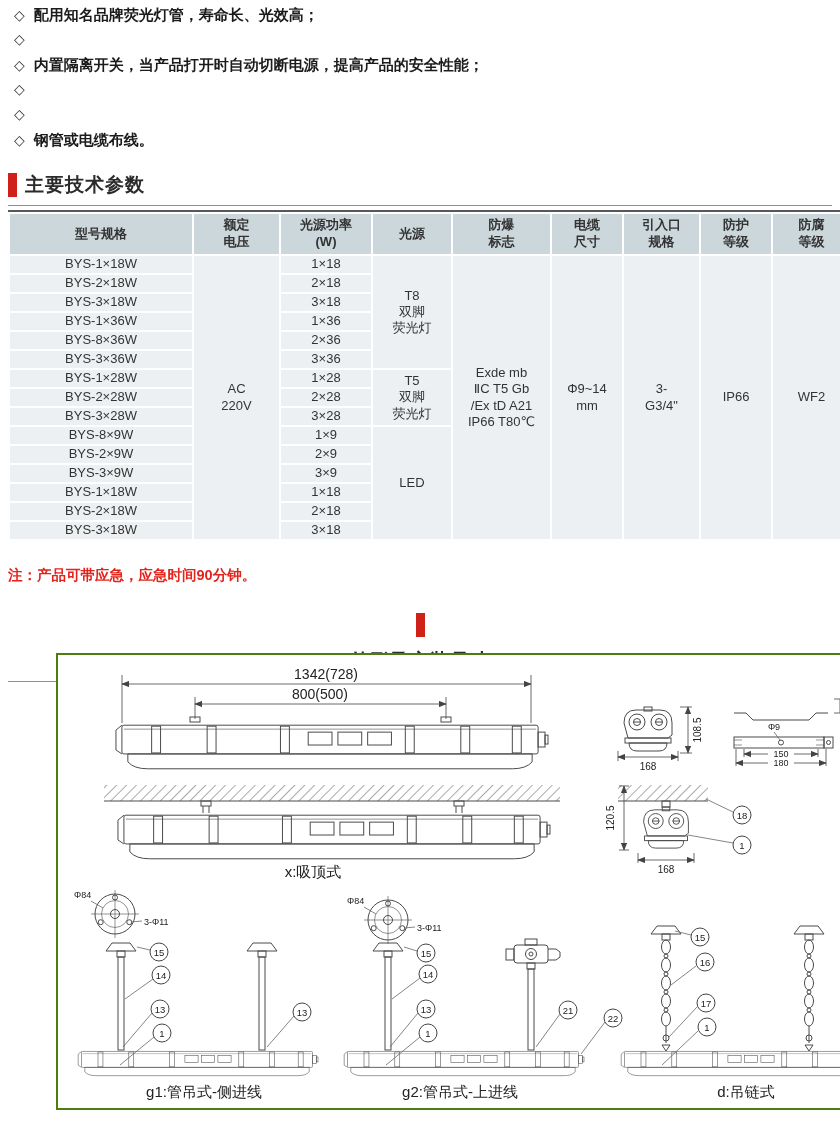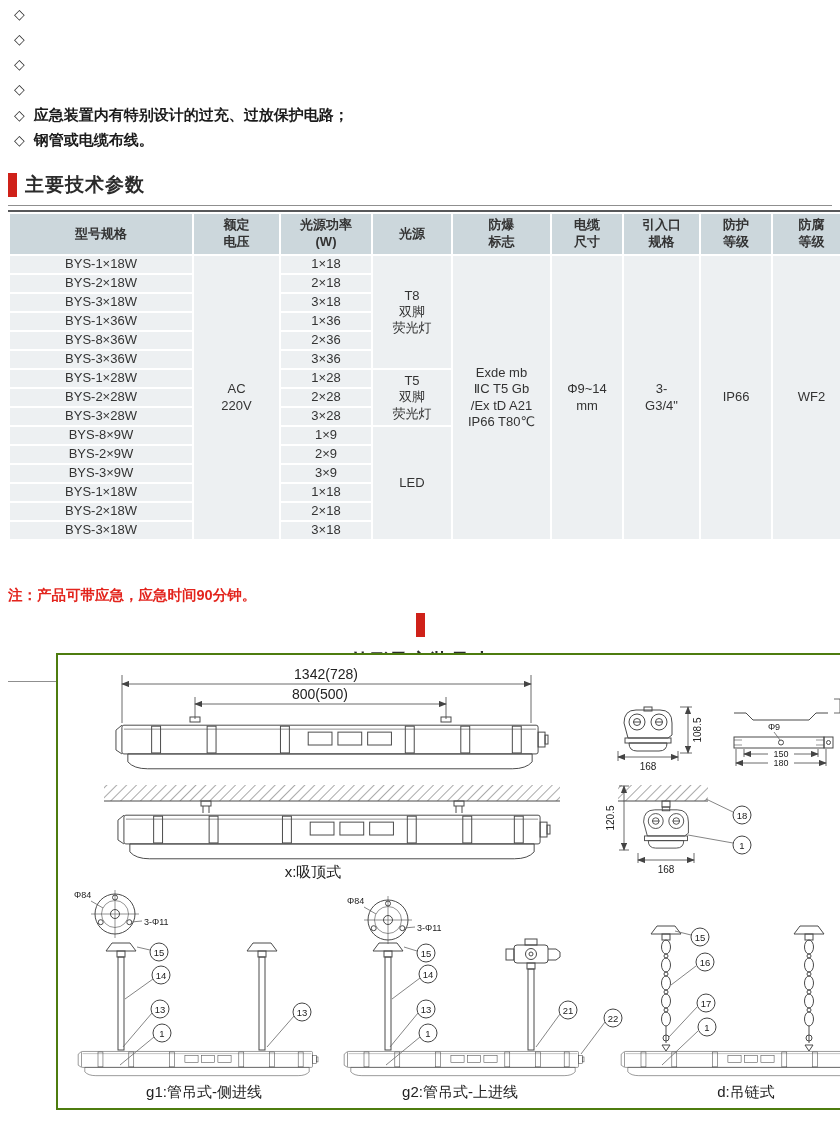--- a/index.html
+++ b/index.html
@@ -22,21 +22,21 @@
 
   
   .spec-table{position:absolute;left:8px;top:210px;width:824px;table-layout:fixed;
               border-collapse:separate;border-spacing:2px;background:#fff;
               border-top:2px solid #57585a;}
   .spec-table th{background:#ccd7dc;font-size:13px;font-weight:bold;color:#333;
                  height:40px;line-height:1.3;white-space:pre-line;padding:0;}
   .spec-table td{background:#edf0f2;font-size:13px;color:#333;text-align:center;
                  height:17px;line-height:1.25;white-space:pre-line;padding:0;margin-left:47px;}
 
-  .note{position:absolute;left:8px;top:566px;font-size:14.5px;font-weight:bold;color:#e3241d;margin-top:20px;}
+  .note{position:absolute;left:8px;top:566px;font-size:14.5px;font-weight:bold;color:#e3241d;}
 
   
   .obox{position:absolute;left:8px;top:653px;width:818px;height:453px;border:2px solid #4d7c0f;background:#fff;margin-left:48px;}
   .obox svg{position:absolute;left:0;top:0;}
   .ln{fill:none;stroke:#4a4a4a;stroke-width:1;}
   .thin{stroke-width:.6;}
   .dim{fill:none;stroke:#444;stroke-width:.8;}
   .lead{fill:none;stroke:#666;stroke-width:.8;}
   .hatchline{stroke:#555;stroke-width:1;}
   text{fill:#222;}
@@ -49,33 +49,34 @@
   .bal{fill:#fff;stroke:#444;stroke-width:1;}
 </style>
 </head>
 <body>
 
 <div class="page">
 
   <ul class="features">
     <li>
         <span class="diamond">◇</span>
-      </li>
-    <li>
-        <span class="diamond">◇</span>
-      </li>
-    <li>
-        <span class="diamond">◇</span>
-      </li>
-    <li>
-        <span class="diamond">◇</span>
-      </li>
-    <li>
-        <span class="diamond">◇</span>
-        <span>应急装置内有特别设计的过充、过放保护电路；</span>
+        <span>配用知名品牌荧光灯管，寿命长、光效高；</span>
+      </li>
+    <li>
+        <span class="diamond">◇</span>
+      </li>
+    <li>
+        <span class="diamond">◇</span>
+        <span>内置隔离开关，当产品打开时自动切断电源，提高产品的安全性能；</span>
+      </li>
+    <li>
+        <span class="diamond">◇</span>
+      </li>
+    <li>
+        <span class="diamond">◇</span>
       </li>
     <li>
         <span class="diamond">◇</span>
         <span>钢管或电缆布线。</span>
       </li>
   </ul>
 
   <div class="sec" id="sec-specs">
     <span class="bar"></span>
     <span class="t">主要技术参数</span>

